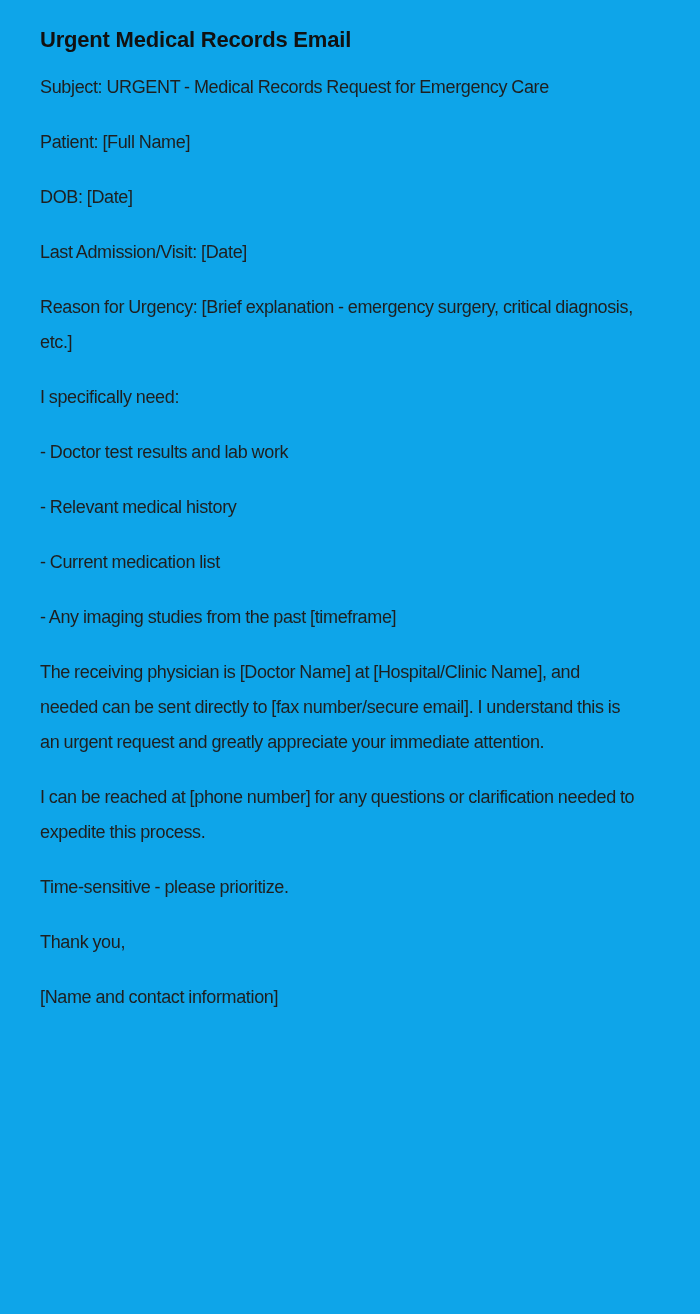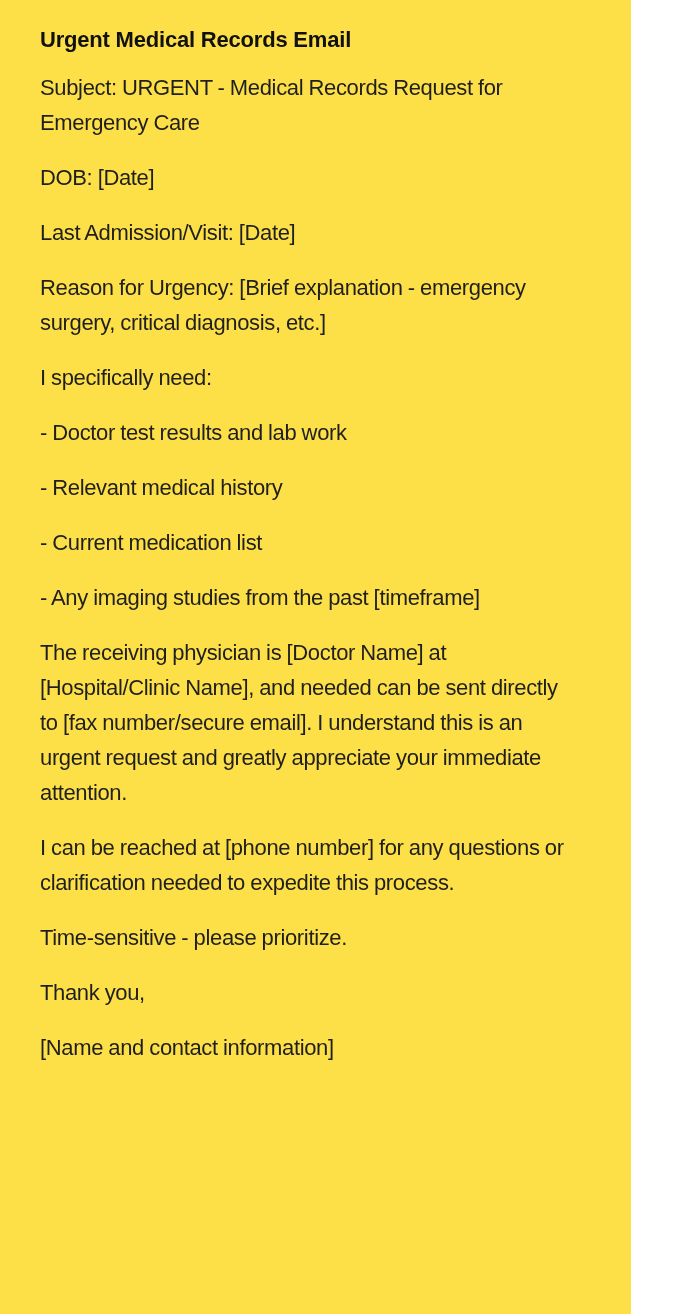--- a/index.html
+++ b/index.html
@@ -8,52 +8,53 @@
     background: #ffffff;
     width: 700px;
   }
   body {
     font-family: "Liberation Sans", "DejaVu Sans", sans-serif;
     color: #1f1f1f;
     -webkit-font-smoothing: antialiased;
   }
   .doc {
     box-sizing: border-box;
-    width: 631px;
+    width: 700px;
     min-height: 1314px;
     padding: 26px 53px 40px 40px;
-    background: #fde047;
+    background: #0ea5e9;
   }
   h1.doc-title {
     font-size: 22px;
     font-weight: 700;
     line-height: 28px;
     letter-spacing: -0.2px;
     margin: 0 0 16px 0;
     color: #111111;
   }
   .doc-body p.doc-paragraph {
-    font-size: 22px;
+    font-size: 18px;
     line-height: 35px;
     letter-spacing: -0.35px;
     margin: 0 0 20px 0;
     max-width: 600px;
     word-spacing: -0.5px;
   }
   .doc-body p.doc-paragraph:last-child {
     margin-bottom: 0;
   }
 </style>
 </head>
 <body>
 
 <main class="doc">
   <h1 class="doc-title">Urgent Medical Records Email</h1>
   <div class="doc-body">
       <p class="doc-paragraph">Subject: URGENT - Medical Records Request for Emergency Care</p>
+      <p class="doc-paragraph">Patient: [Full Name]</p>
       <p class="doc-paragraph">DOB: [Date]</p>
       <p class="doc-paragraph">Last Admission/Visit: [Date]</p>
       <p class="doc-paragraph">Reason for Urgency: [Brief explanation - emergency surgery, critical diagnosis, etc.]</p>
       <p class="doc-paragraph">I specifically need:</p>
       <p class="doc-paragraph">- Doctor test results and lab work</p>
       <p class="doc-paragraph">- Relevant medical history</p>
       <p class="doc-paragraph">- Current medication list</p>
       <p class="doc-paragraph">- Any imaging studies from the past [timeframe]</p>
       <p class="doc-paragraph">The receiving physician is [Doctor Name] at [Hospital/Clinic Name], and needed can be sent directly to [fax number/secure email]. I understand this is an urgent request and greatly appreciate your immediate attention.</p>
       <p class="doc-paragraph">I can be reached at [phone number] for any questions or clarification needed to expedite this process.</p>

